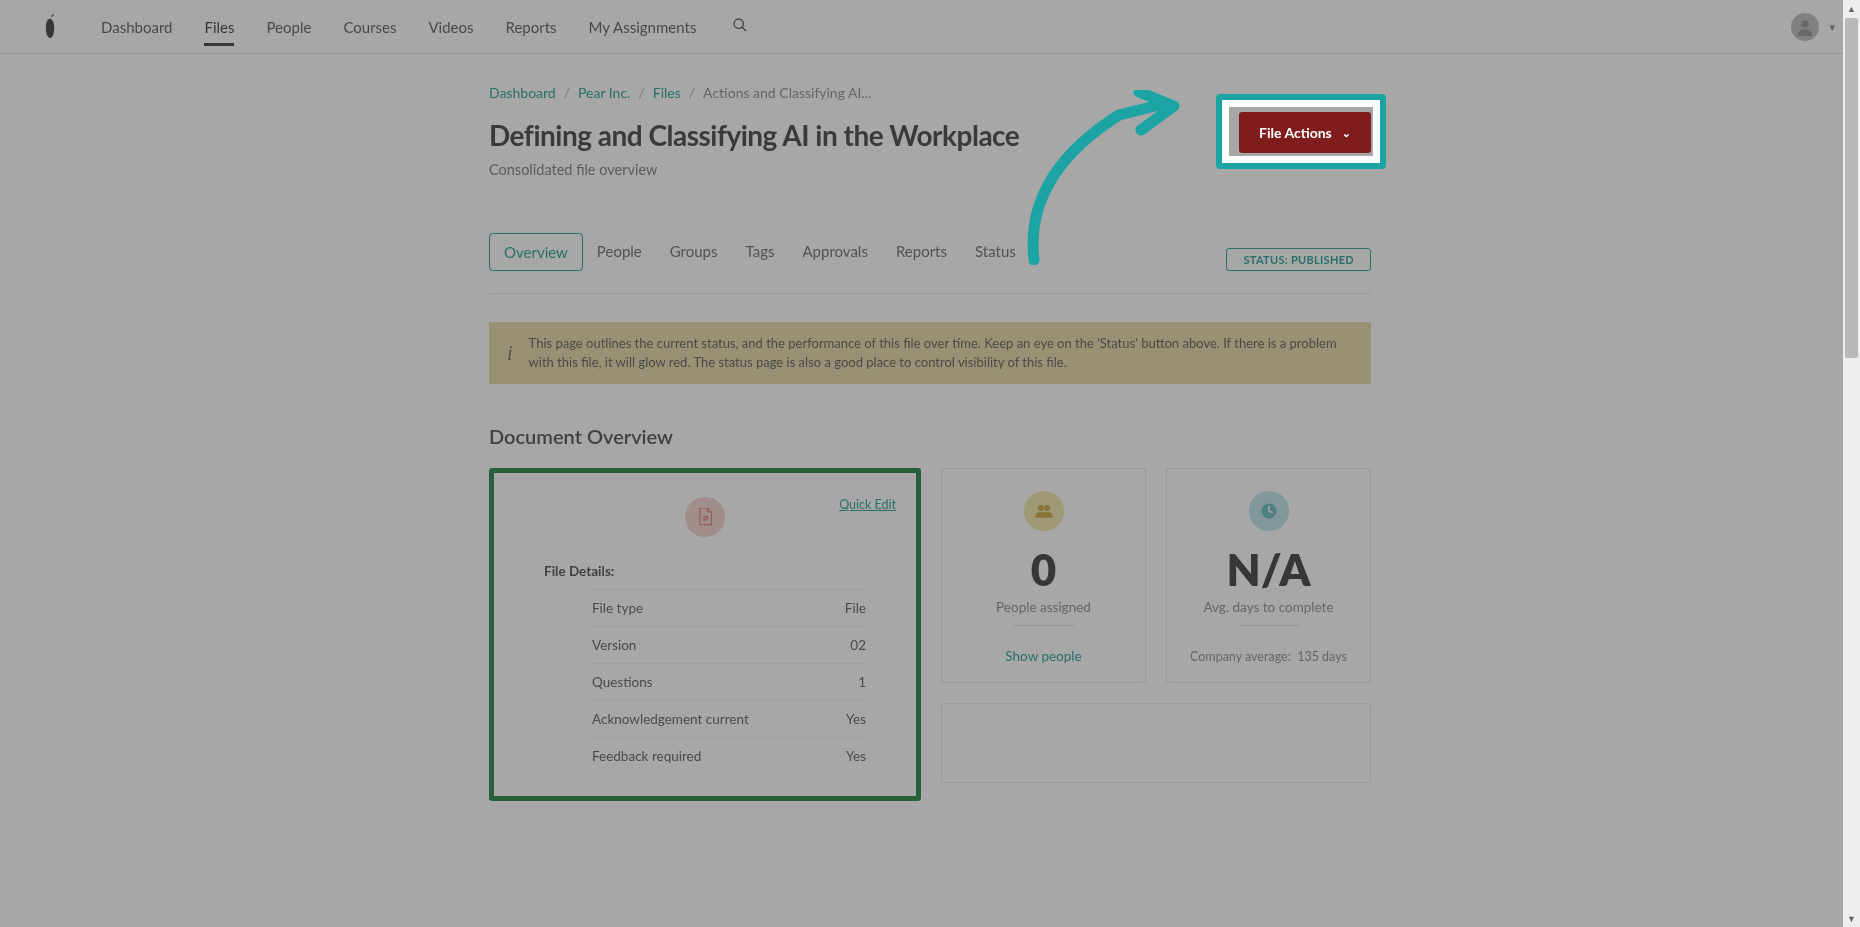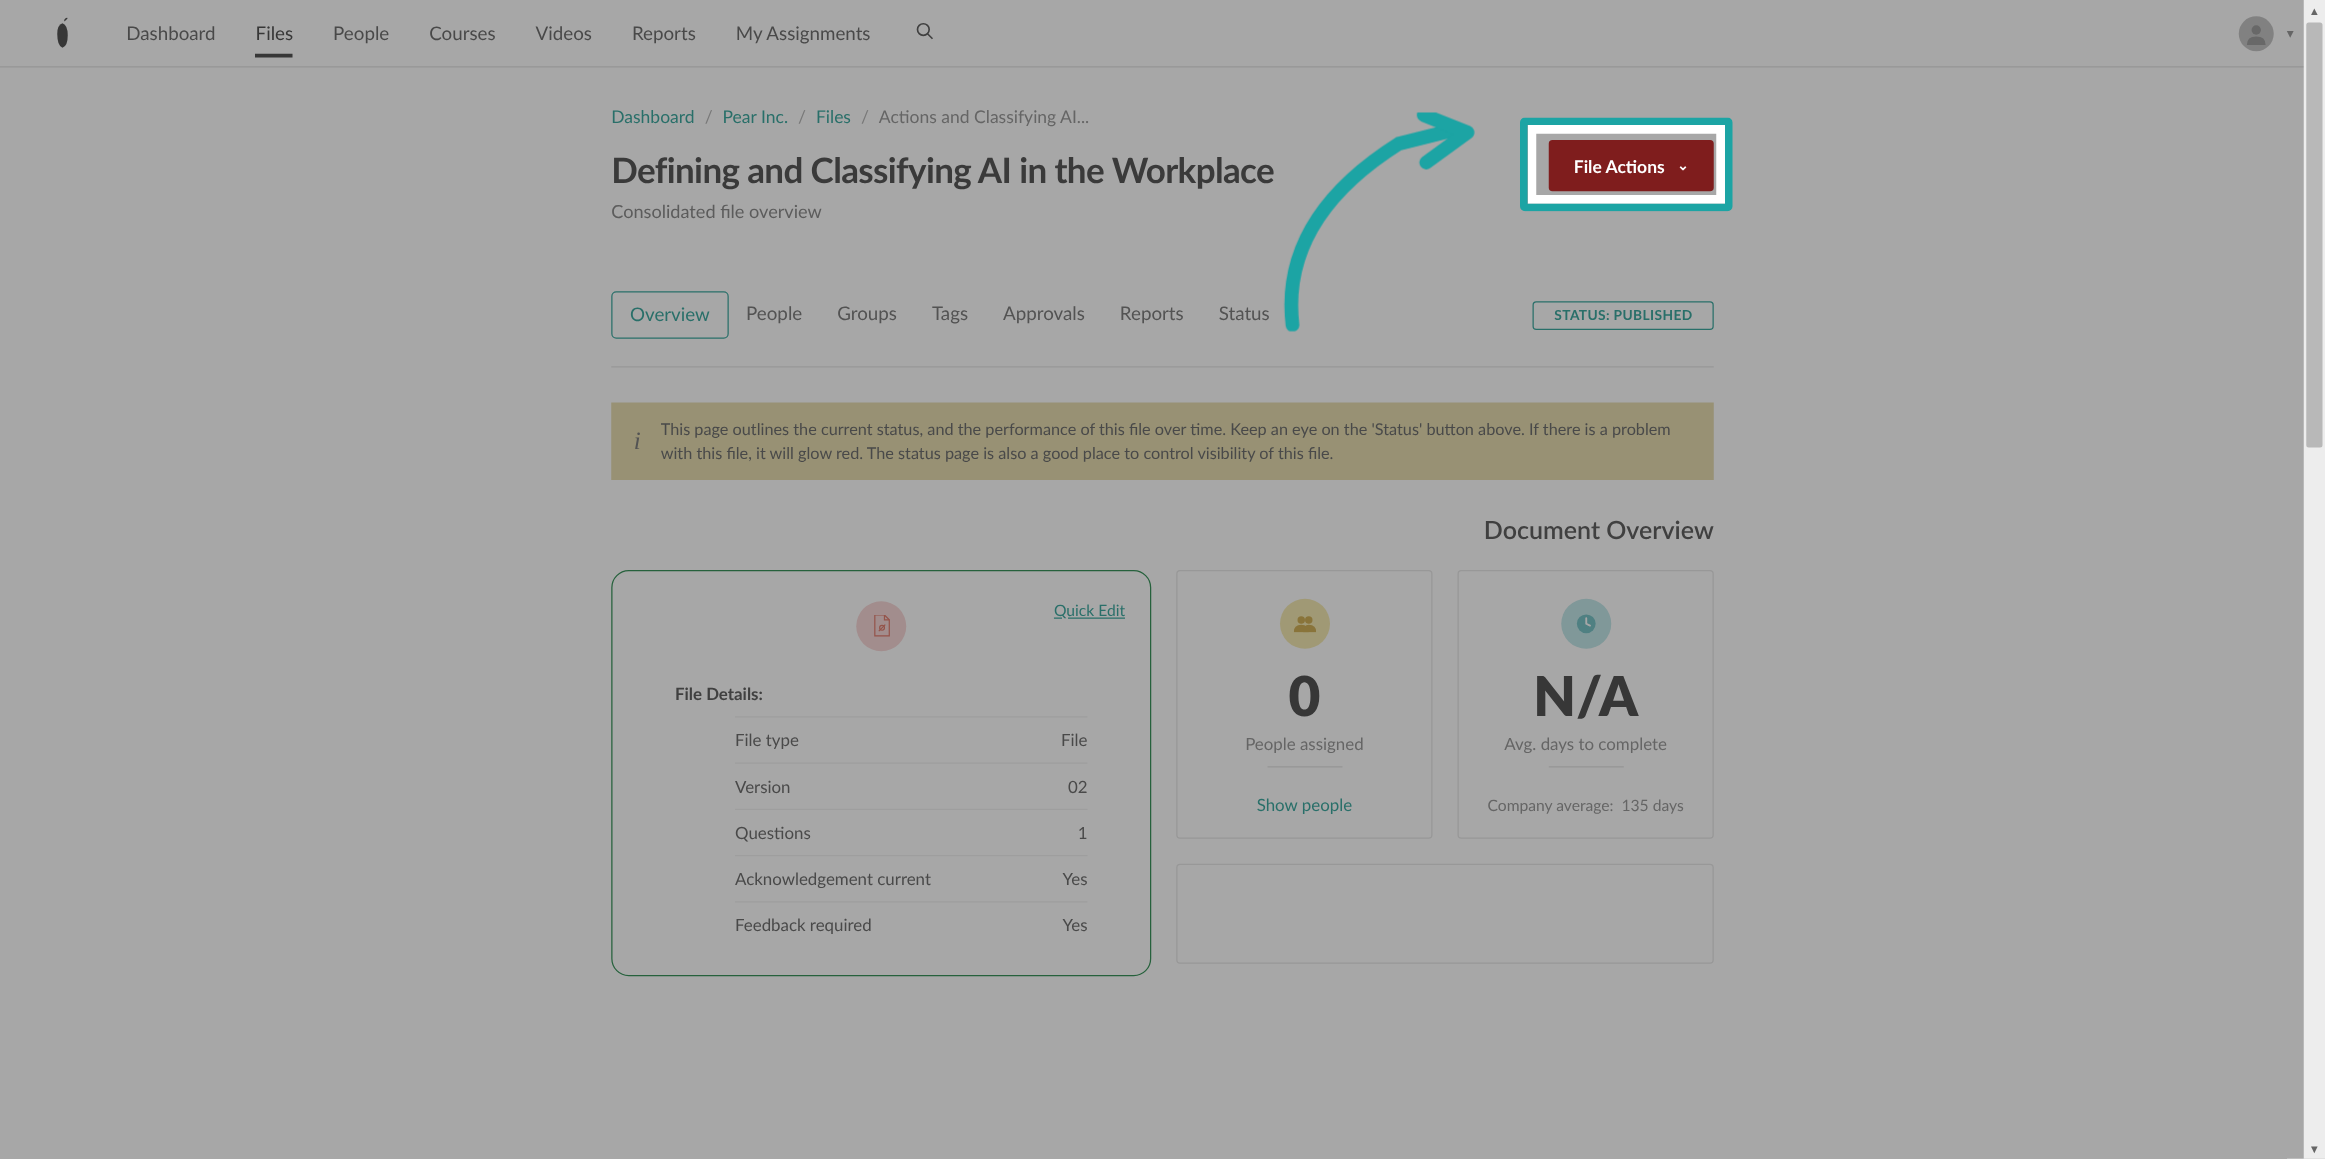--- a/index.html
+++ b/index.html
@@ -22,35 +22,35 @@
 .bc-link { color: #1b9a8f; cursor: pointer; }
 .bc-sep { color: #aaa; }
 .bc-cur { color: #888; }
 
 .page-title { font-size: 28px; font-weight: 700; color: #3a3a3a; line-height: 1.15; letter-spacing: -0.5px; max-width: 620px; }
 .page-sub { color: #777; font-size: 14.5px; margin-top: 10px; }
 
 .file-actions-btn { position: absolute; right: 0; top: 58px; padding: 12px 20px; background: #7f1d1d; color: #fff; font-weight: 700; font-size: 14px; border-radius: 3px; display: flex; align-items: center; gap: 10px; cursor: pointer; }
 .file-actions-highlight-box { position: absolute; right: -15px; top: 40px; width: 170px; height: 75px; border: 6px solid #1ca4a4; border-radius: 4px; box-shadow: inset 0 0 0 7px #fff; pointer-events: none; }
 
-.content-tabs-row { margin-top: 55px; display: flex; align-items: center; }
+.content-tabs-row { margin-top: 55px; display: flex; align-items: flex-end; }
 .content-tabs { display: flex; gap: 0; }
 .ctab { padding: 9px 14px; font-size: 15px; color: #666; cursor: pointer; border-radius: 4px; }
 .ctab.active { border: 1px solid #1b9a8f; color: #1b9a8f; }
 .status-badge { margin-left: auto; border: 1px solid #1b9a8f; color: #1b9a8f; font-size: 11px; font-weight: 700; padding: 4px 16px; border-radius: 3px; letter-spacing: 0.3px; }
 
 .divider { height: 1px; background: #e3e3e3; margin-top: 22px; }
 
 .info-banner { margin-top: 28px; background: #e3d8a3; display: flex; align-items: center; padding: 12px 18px; gap: 16px; font-size: 13px; color: #555; line-height: 1.45; }
 .info-banner .i { font-family: Georgia, serif; font-style: italic; font-size: 20px; color: #666; }
 
-.section-h { font-size: 20px; font-weight: 600; color: #444; margin-top: 28px; text-align: right; }
+.section-h { font-size: 20px; font-weight: 600; color: #444; margin-top: 40px; }
 
 .cards-row { display: flex; gap: 20px; margin-top: 20px; }
-.card-big { flex: 1; border: 1px solid #15803d; border-radius: 14px; padding: 24px 10px 22px; position: relative; min-height: 310px; }
+.card-big { flex: 1; border: 5px solid #15803d; border-radius: 3px; padding: 24px 10px 22px; position: relative; min-height: 310px; }
 .card-small { width: 205px; border: 1px solid #e3e3e3; border-radius: 3px; padding: 22px 10px 18px; text-align: center; height: 215px; display: flex; flex-direction: column; align-items: center; }
 
 .quick-edit { position: absolute; top: 24px; right: 20px; color: #1b9a8f; font-size: 12.5px; text-decoration: underline; cursor: pointer; }
 
 .file-icon-wrap { width: 40px; height: 40px; border-radius: 50%; background: #f6cfcf; display: flex; align-items: center; justify-content: center; margin: 0 auto 26px; }
 .file-icon-wrap svg { width: 16px; height: 18px; }
 
 .people-icon-wrap { width: 40px; height: 40px; border-radius: 50%; background: #f3e6a5; display: flex; align-items: center; justify-content: center; margin-bottom: 12px; }
 .clock-icon-wrap { width: 40px; height: 40px; border-radius: 50%; background: #b8e3e5; display: flex; align-items: center; justify-content: center; margin-bottom: 12px; }
 

